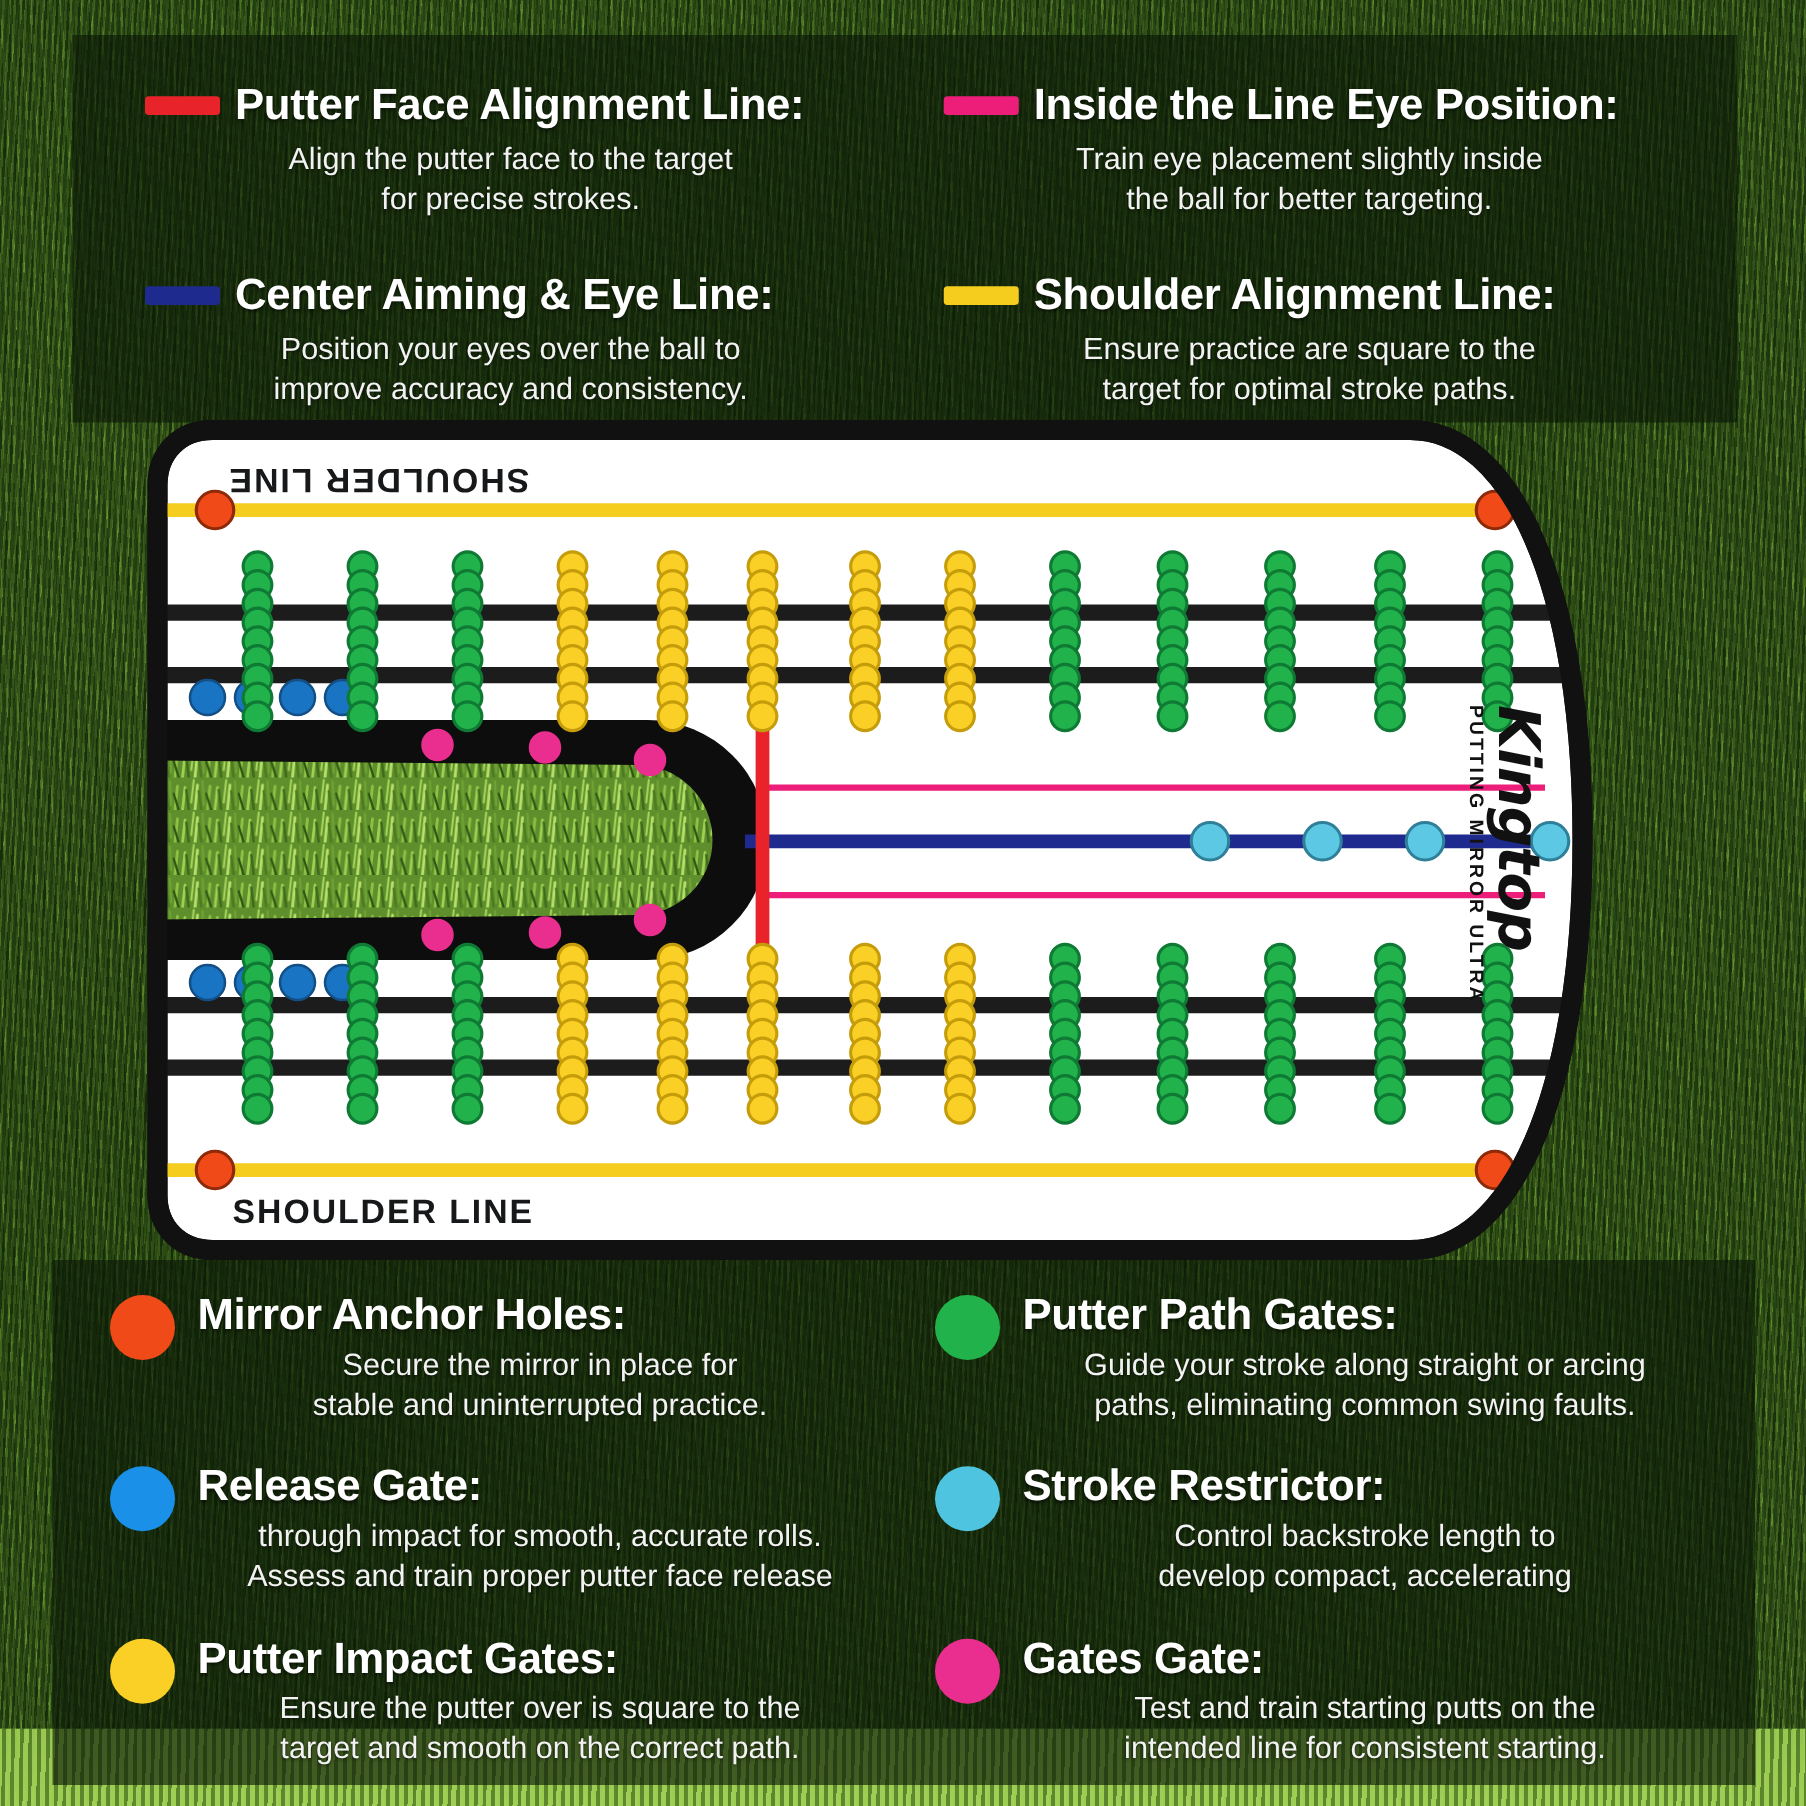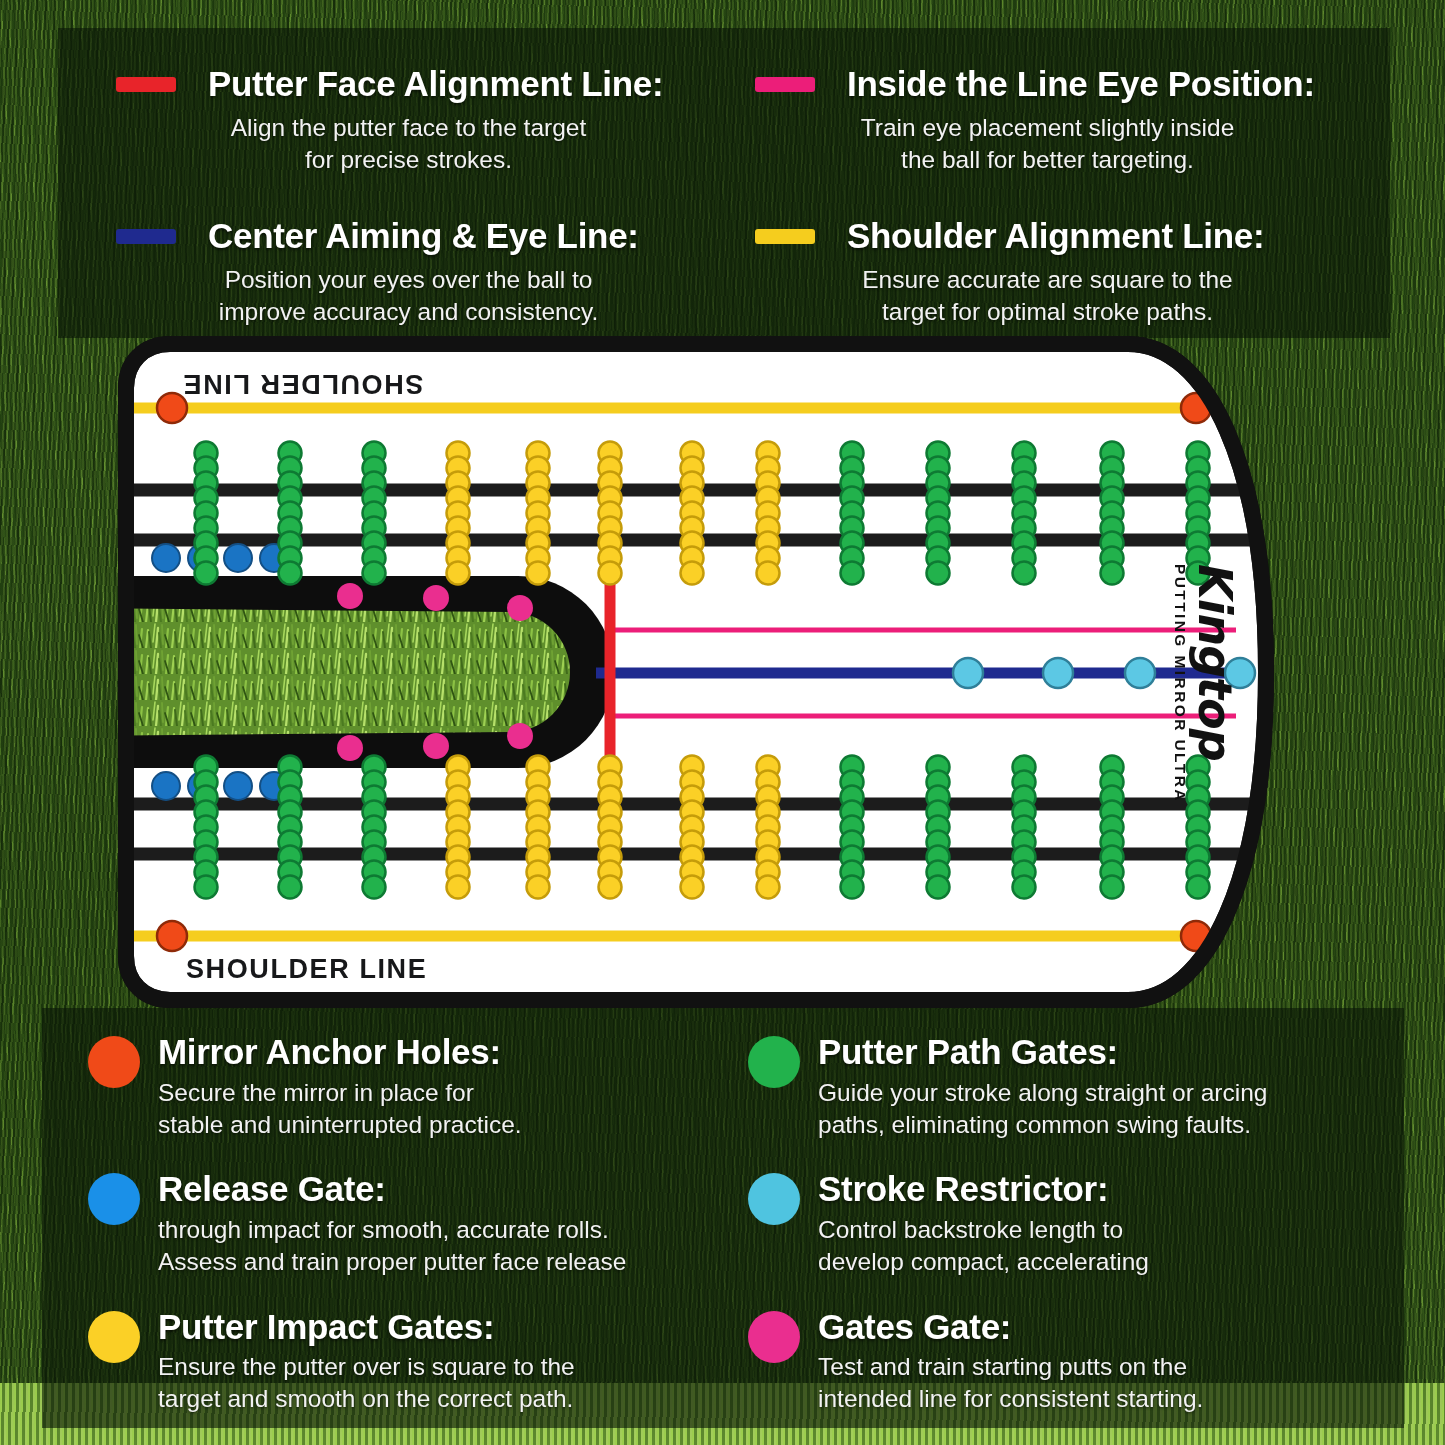--- a/index.html
+++ b/index.html
@@ -44,21 +44,21 @@
   #panel-bottom { left:42px;  top:1008px; width:1362px; height:420px; }
 
   .panel-grid {
     position:absolute; inset:0;
     display:grid;
     grid-template-columns: 1fr 1fr;
   }
 
   
   .feat { position:relative; padding:0 10px; }
-  .feat-head { display:flex; align-items:center; gap:32px; }
+  .feat-head { display:flex; align-items:center; gap:12px; }
   .swatch-line {
     width:60px; height:15px; border-radius:3px; flex:0 0 auto;
   }
   .feat-title {
     color:#fff; font-size:35px; font-weight:700; letter-spacing:-.3px;
     white-space:nowrap; text-shadow:0 2px 3px rgba(0,0,0,.55);
   }
   .feat-desc {
     color:#f2f2f2; font-size:24.5px; line-height:1.30; margin-top:8px;
     text-shadow:0 1px 3px rgba(0,0,0,.6);
@@ -71,21 +71,21 @@
   .leg-body { flex:1 1 auto; min-width:0; }
   .leg-title {
     color:#fff; font-size:35px; font-weight:700; letter-spacing:-.3px;
     white-space:nowrap; line-height:1.05;
     text-shadow:0 2px 3px rgba(0,0,0,.55);
   }
   .leg-desc {
     color:#f2f2f2; font-size:24.5px; line-height:1.30; margin-top:6px;
     text-shadow:0 1px 3px rgba(0,0,0,.6);
   }
-  .leg-desc span { display:block; }
+  .leg-desc span { display:block;text-align:center; }
 
   
   #mirror-wrap { position:absolute; left:118px; top:336px; width:1160px; height:672px; }
   #mirror-svg { display:block; width:100%; height:100%; overflow:visible; }
 
   .brandwrap {
     position:absolute; left:1152px; top:560px;
     width:230px; height:230px;
     transform: rotate(90deg); transform-origin: 50px 50px;
     pointer-events:none;
@@ -149,21 +149,21 @@
         <span>improve accuracy and consistency.</span>
       </div>
     </div>
 
     <div class="feat">
       <div class="feat-head">
         <div class="swatch-line" style="background:#f5cd1e;"></div>
         <div class="feat-title">Shoulder Alignment Line:</div>
       </div>
       <div class="feat-desc">
-        <span>Ensure accurate are square to the</span>
+        <span>Ensure practice are square to the</span>
         <span>target for optimal stroke paths.</span>
       </div>
     </div>
 
   </div>
 </div>
 
 <div id="mirror-wrap">
   <svg id="mirror-svg" viewBox="0 0 1160 672">
     <defs>

